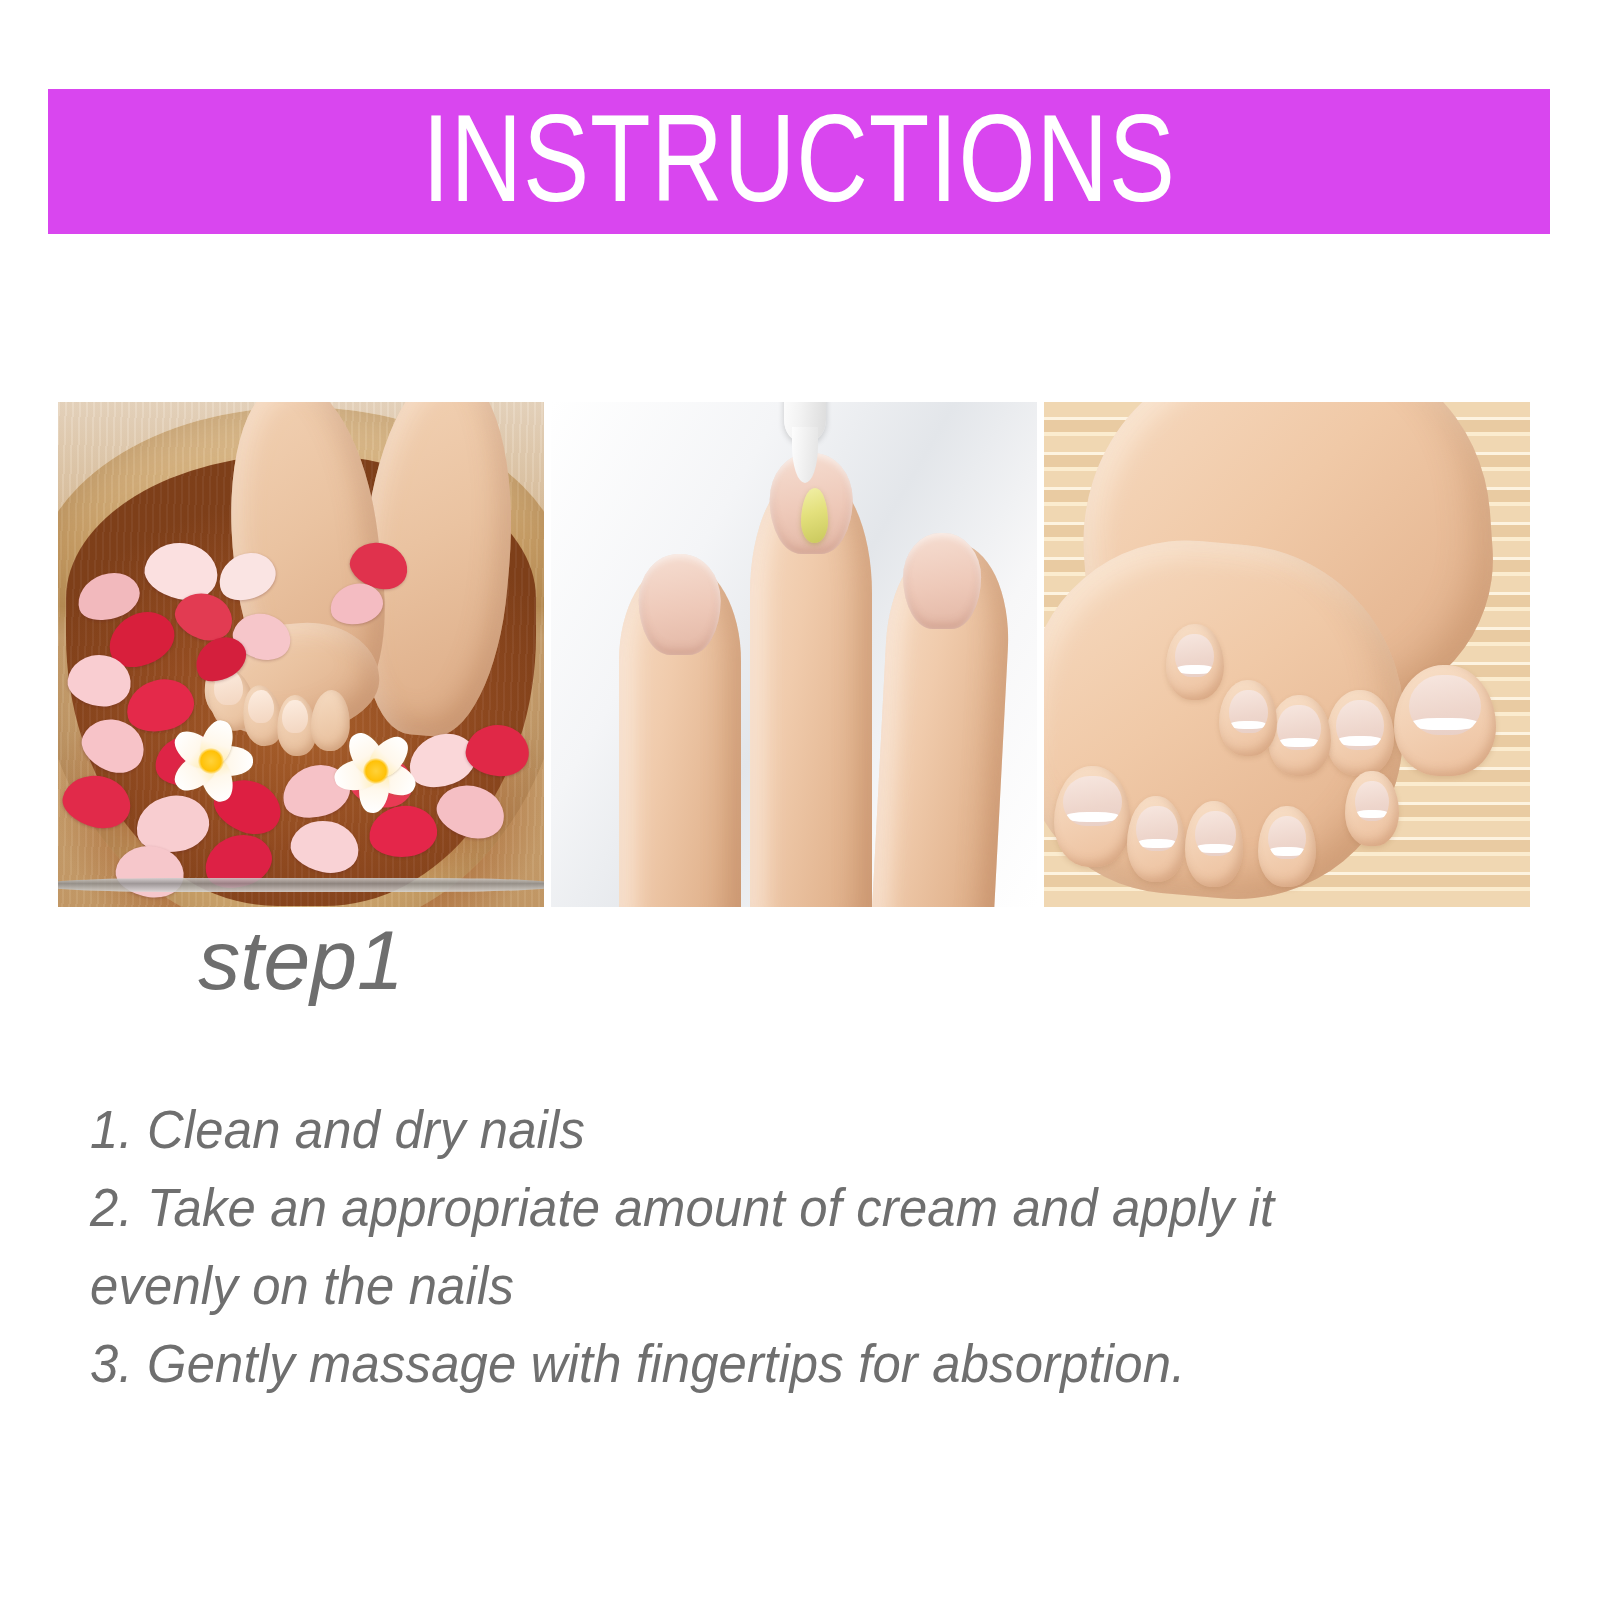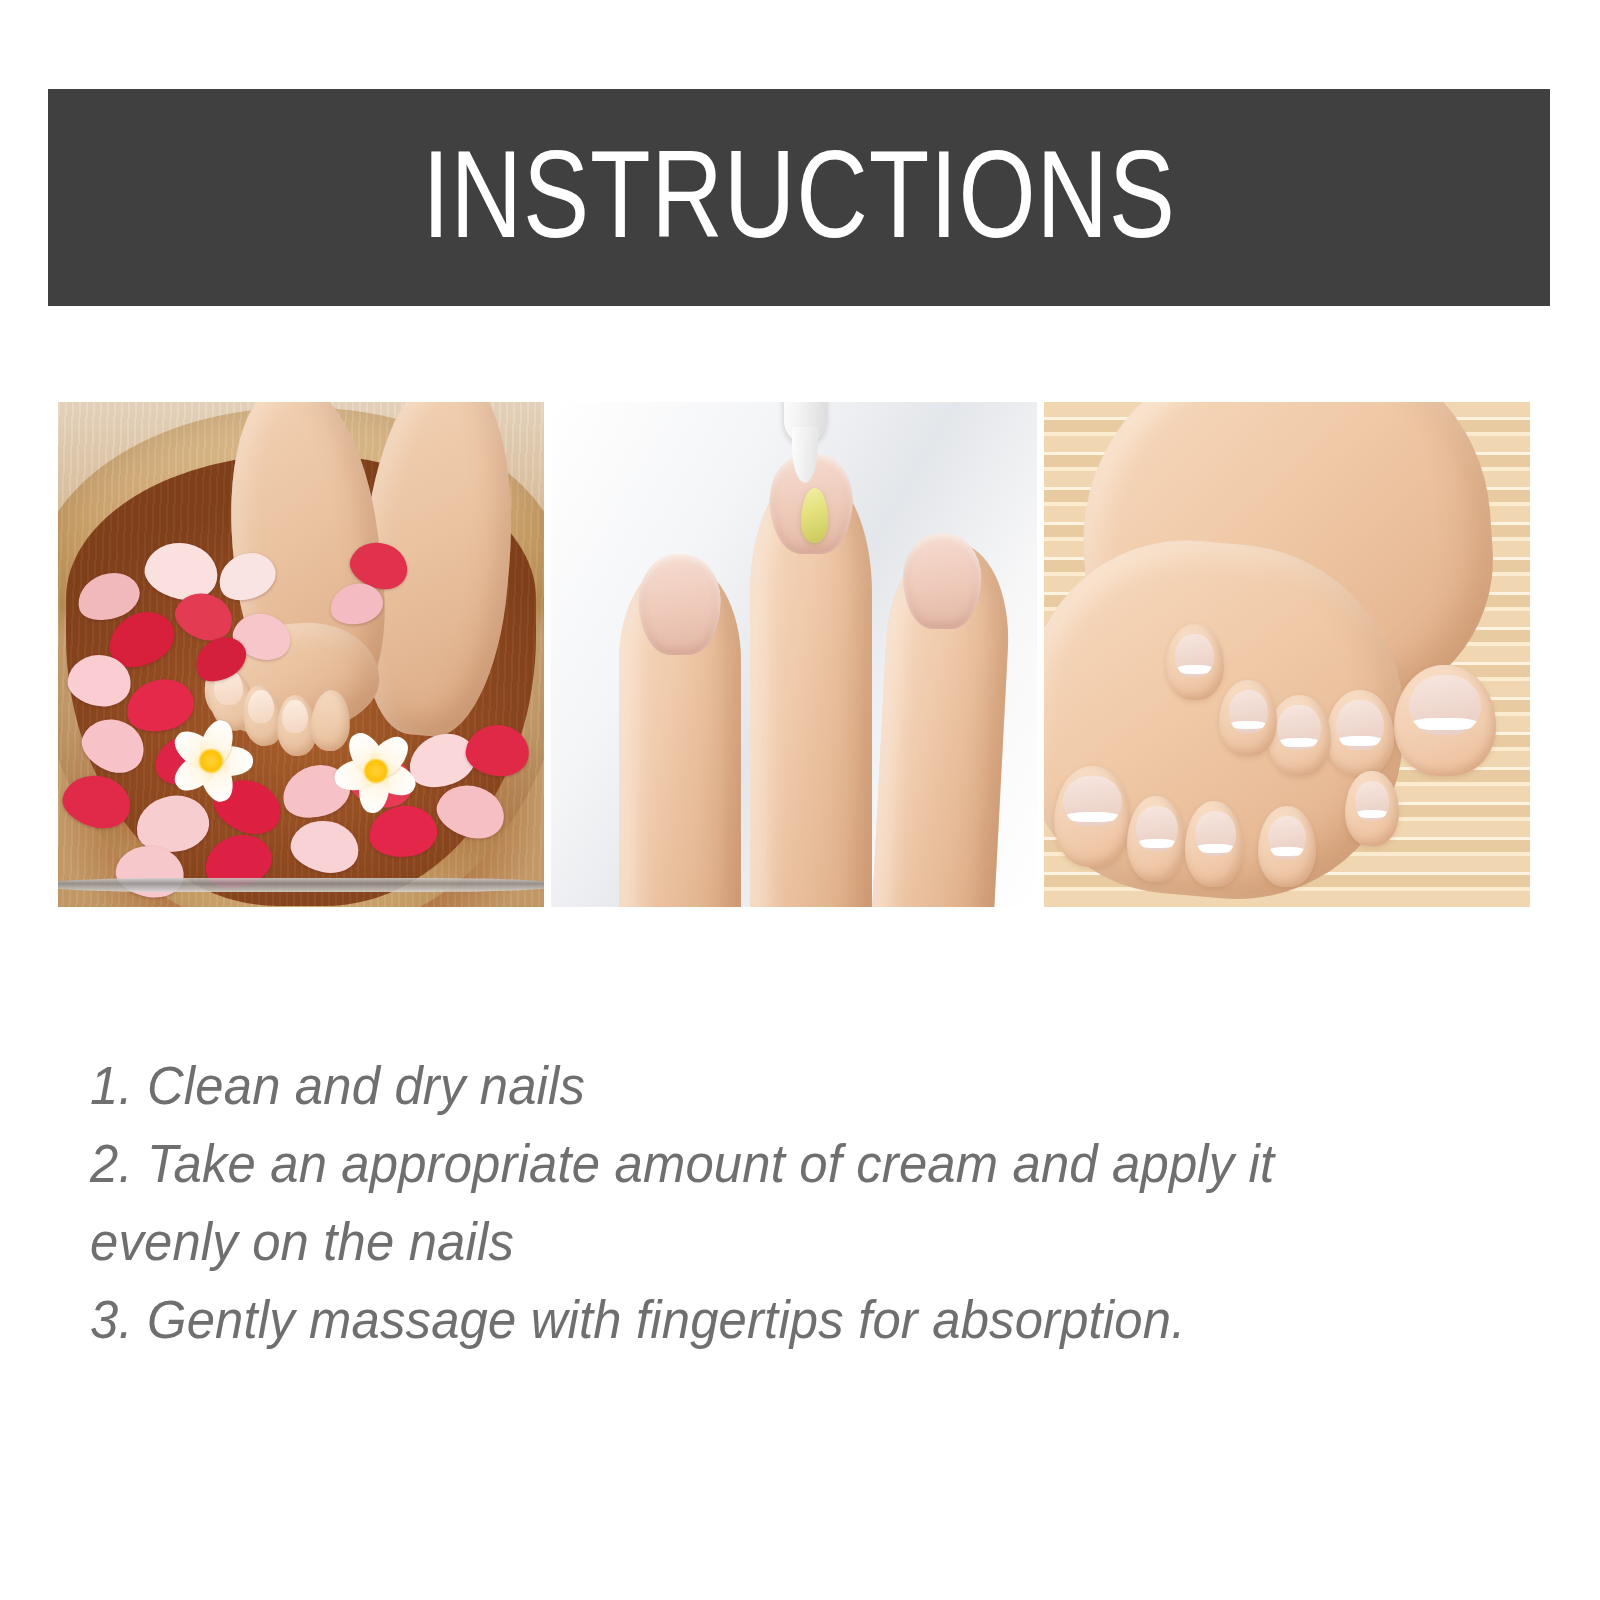--- a/index.html
+++ b/index.html
@@ -19,22 +19,22 @@
     height: 1600px;
     background: #ffffff;
   }
 
   
   .header-bar {
     position: absolute;
     left: 48px;
     top: 89px;
     width: 1502px;
-    height: 217px;
-    background: #404040;
+    height: 145px;
+    background: #d946ef;
     display: flex;
     align-items: center;
     justify-content: center;
   }
   .header-title {
     color: #ffffff;
     font-family: "Liberation Sans Narrow", "Liberation Sans", sans-serif;
     font-size: 124px;
     font-weight: 300;
     letter-spacing: 1px;
@@ -276,21 +276,21 @@
     font-weight: 400;
     line-height: 90px;
     text-align: center;
     white-space: nowrap;
   }
 
   
   .instructions {
     position: absolute;
     left: 90px;
-    top: 1046px;
+    top: 1090px;
     width: 1390px;
   }
   .instr-line {
     color: #6f6f6f;
     font-family: "Liberation Sans Narrow", "Liberation Sans", sans-serif;
     font-size: 54px;
     font-style: italic;
     font-weight: 400;
     line-height: 78px;
     letter-spacing: .2px;
@@ -415,20 +415,21 @@
 
       <div class="p3-nail" style="left:4%;top:74%;width:12%;height:10%"></div>
       <div class="p3-nail" style="left:19%;top:80%;width:8.5%;height:9%"></div>
       <div class="p3-nail" style="left:31%;top:81%;width:8.5%;height:9%"></div>
       <div class="p3-nail" style="left:46%;top:82%;width:8%;height:8.5%"></div>
       <div class="p3-nail" style="left:64%;top:75%;width:7%;height:8%"></div>
     </div>
   </div>
 
   <div class="step-labels">
+    <div class="step-label">step1</div>
   </div>
 
   <div class="instructions">
     <div class="instr-line">1. Clean and dry nails</div>
     <div class="instr-line">2. Take an appropriate amount of cream and apply it evenly on the nails</div>
     <div class="instr-line">3. Gently massage with fingertips for absorption.</div>
   </div>
 
 </div>
 

